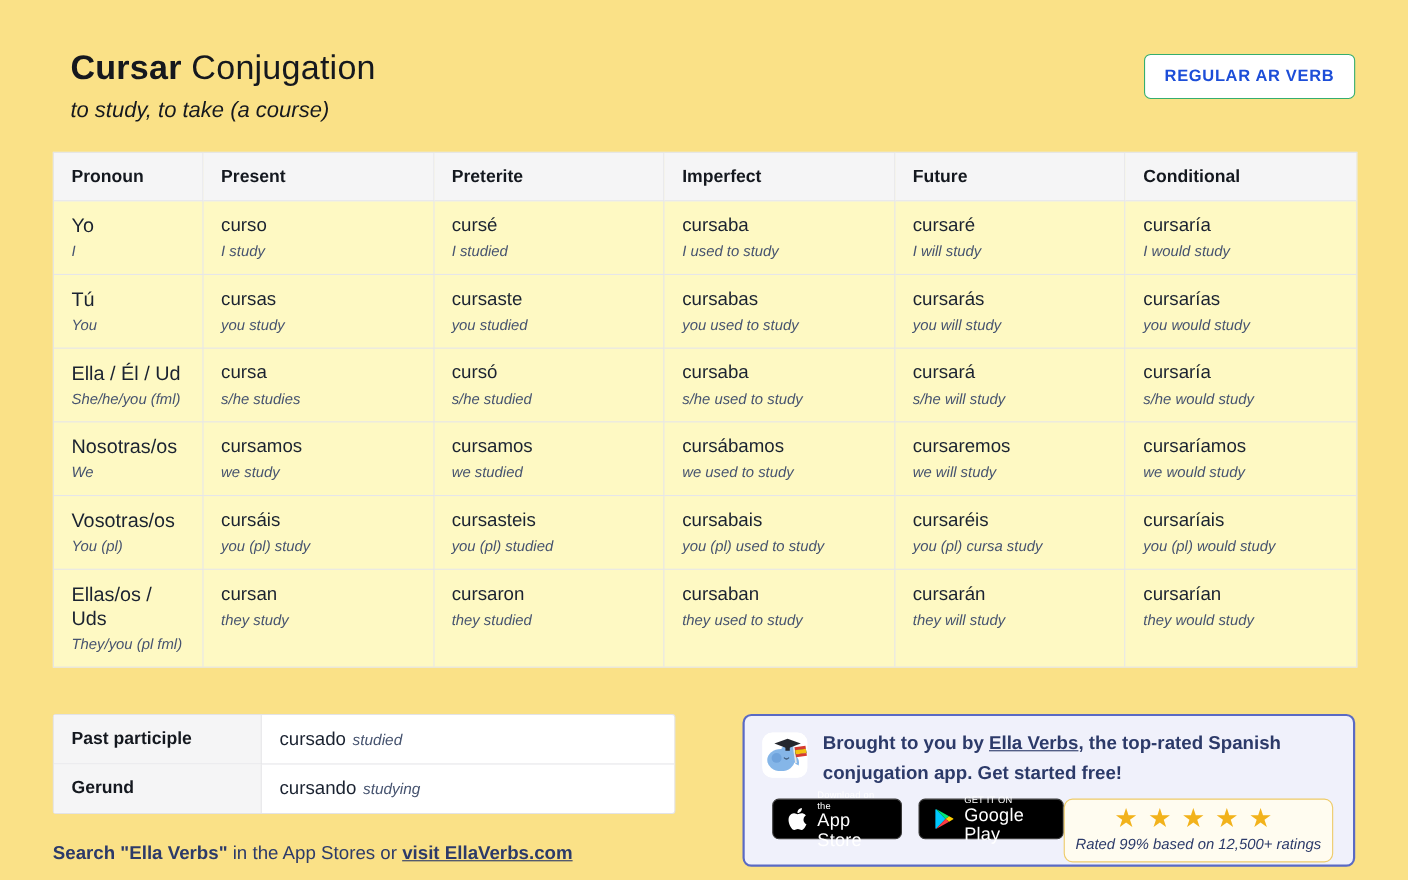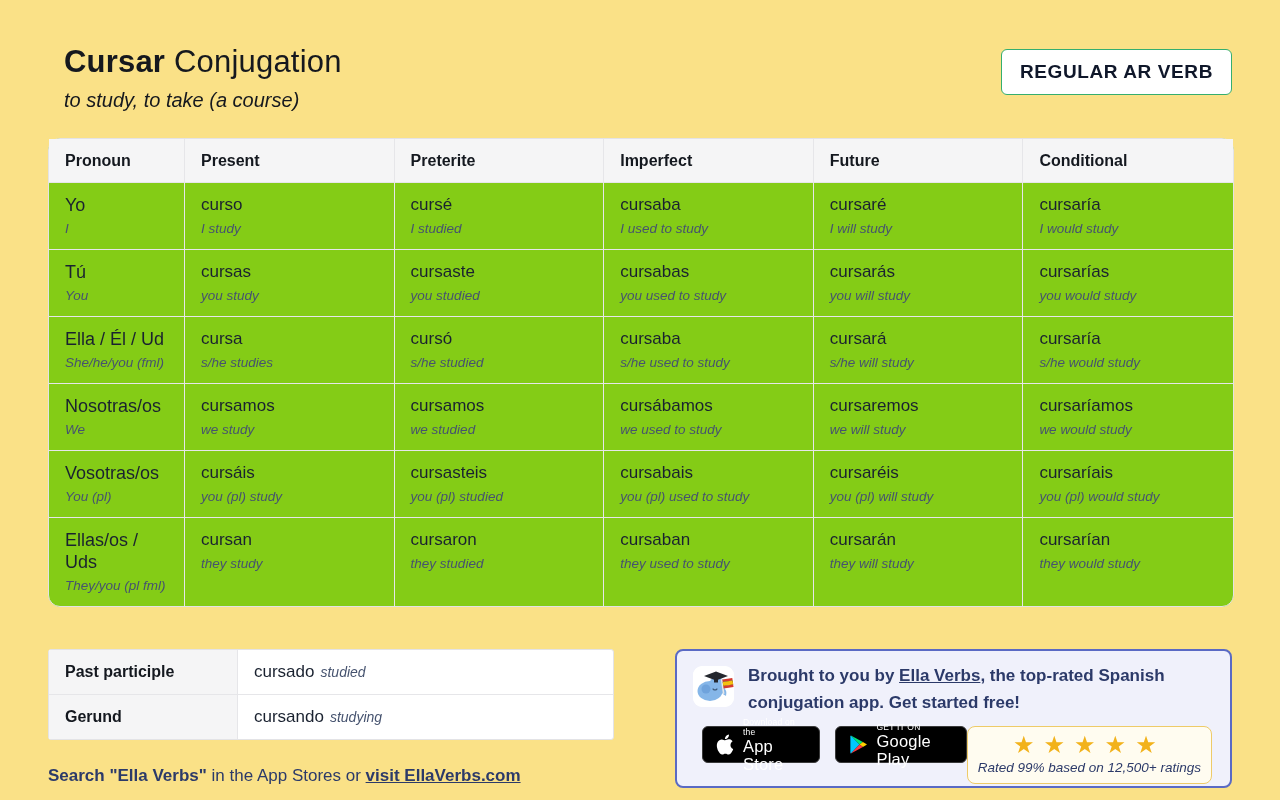--- a/index.html
+++ b/index.html
@@ -14,39 +14,39 @@
 
   
   .header-row { display: flex; justify-content: space-between; align-items: flex-start; margin-left: 16px; }
   .page-title { font-size: 31px; font-weight: 400; color: #15181E; letter-spacing: 0.2px; }
   .page-title .verb-bold { font-weight: 700; }
   .page-subtitle { font-size: 20px; font-style: italic; font-weight: 500; margin-top: 9px; color: #15181E; }
   .verb-type-badge {
     background: #FFFFFF;
     border: 1px solid #35AE6F;
     border-radius: 6px;
-    color: #0f172a;
-    font-size: 19px;
+    color: #1d4ed8;
+    font-size: 15px;
     font-weight: 700;
     letter-spacing: 0.6px;
     padding: 11px 18px;
     margin-top: 5px;
     cursor: pointer;
   }
 
   
   table.conjugation {
     width: 1184px;
     margin-top: 26px;
     border-collapse: separate;
     border-spacing: 0;
     table-layout: fixed;
-    background: #84cc16;
+    background: #fef9c3;
     border: 1px solid #E3E3E6;
-    border-radius: 12px;
+    border-radius: 0;
   }
   table.conjugation th, table.conjugation td {
     text-align: left;
     vertical-align: top;
     border-right: 1px solid #E6E6E9;
   }
   table.conjugation th:last-child, table.conjugation td:last-child { border-right: none; }
   table.conjugation thead th {
     background: #F5F5F6;
     font-size: 16px;
@@ -291,21 +291,21 @@
           <td>
             <div class="word">cursasteis</div>
             <div class="trans">you (pl) studied</div>
           </td>
           <td>
             <div class="word">cursabais</div>
             <div class="trans">you (pl) used to study</div>
           </td>
           <td>
             <div class="word">cursaréis</div>
-            <div class="trans">you (pl) will study</div>
+            <div class="trans">you (pl) cursa study</div>
           </td>
           <td>
             <div class="word">cursaríais</div>
             <div class="trans">you (pl) would study</div>
           </td>
         </tr>
         <tr>
           <td class="pronoun-cell">
             <div class="word">Ellas/os / Uds</div>
             <div class="trans">They/you (pl fml)</div>

